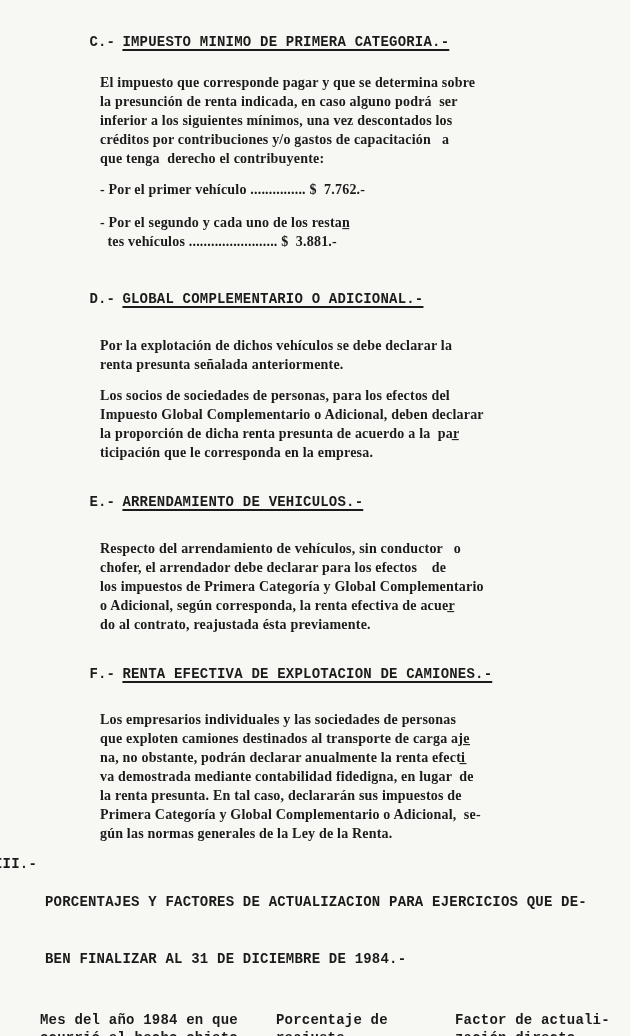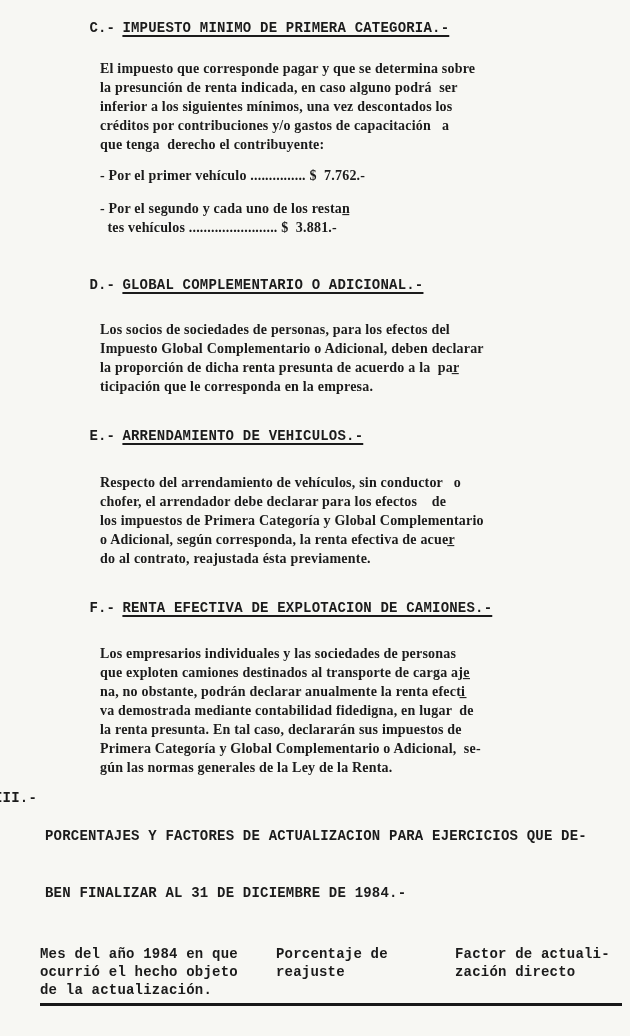--- a/index.html
+++ b/index.html
@@ -4,21 +4,21 @@
 <style>
   html, body { margin: 0; padding: 0; }
   body {
     width: 630px; height: 1036px;
     background: #f7f7f3;
     overflow: hidden;
   }
   .doc {
     position: relative;
     width: 630px; height: 1036px;
-    padding-top: 0;
+    padding-top: 14px;
     box-sizing: border-box;
     font-family: "Liberation Mono", "DejaVu Sans Mono", monospace;
     font-size: 14px;
     font-weight: 700;
     letter-spacing: 0.2px;
     line-height: 19px;
     color: #1b1b1b;
     overflow: hidden;
   }
   .sec-head { padding-left: 55px; white-space: pre; }
@@ -77,20 +77,22 @@
 inferior a los siguientes mínimos, una vez descontados los
 créditos por contribuciones y/o gastos de capacitación   a
 que tenga  derecho el contribuyente:</div>
   <div class="para mt4">- Por el primer vehículo ............... $  7.762.-</div>
   <div class="para mt14">- Por el segundo y cada uno de los restan̲
   tes vehículos ........................ $  3.881.-</div>
 
   <div class="sec-head mt20">
     <span class="sec-letter">D.-</span><span class="sec-title">GLOBAL COMPLEMENTARIO O ADICIONAL.-</span>
   </div>
+  <div class="para mt8">Por la explotación de dichos vehículos se debe declarar la
+renta presunta señalada anteriormente.</div>
   <div class="para mt6">Los socios de sociedades de personas, para los efectos del
 Impuesto Global Complementario o Adicional, deben declarar
 la proporción de dicha renta presunta de acuerdo a la  par̲
 ticipación que le corresponda en la empresa.</div>
 
   <div class="sec-head mt12">
     <span class="sec-letter">E.-</span><span class="sec-title">ARRENDAMIENTO DE VEHICULOS.-</span>
   </div>
   <div class="para mt8">Respecto del arrendamiento de vehículos, sin conductor   o
 chofer, el arrendador debe declarar para los efectos    de

